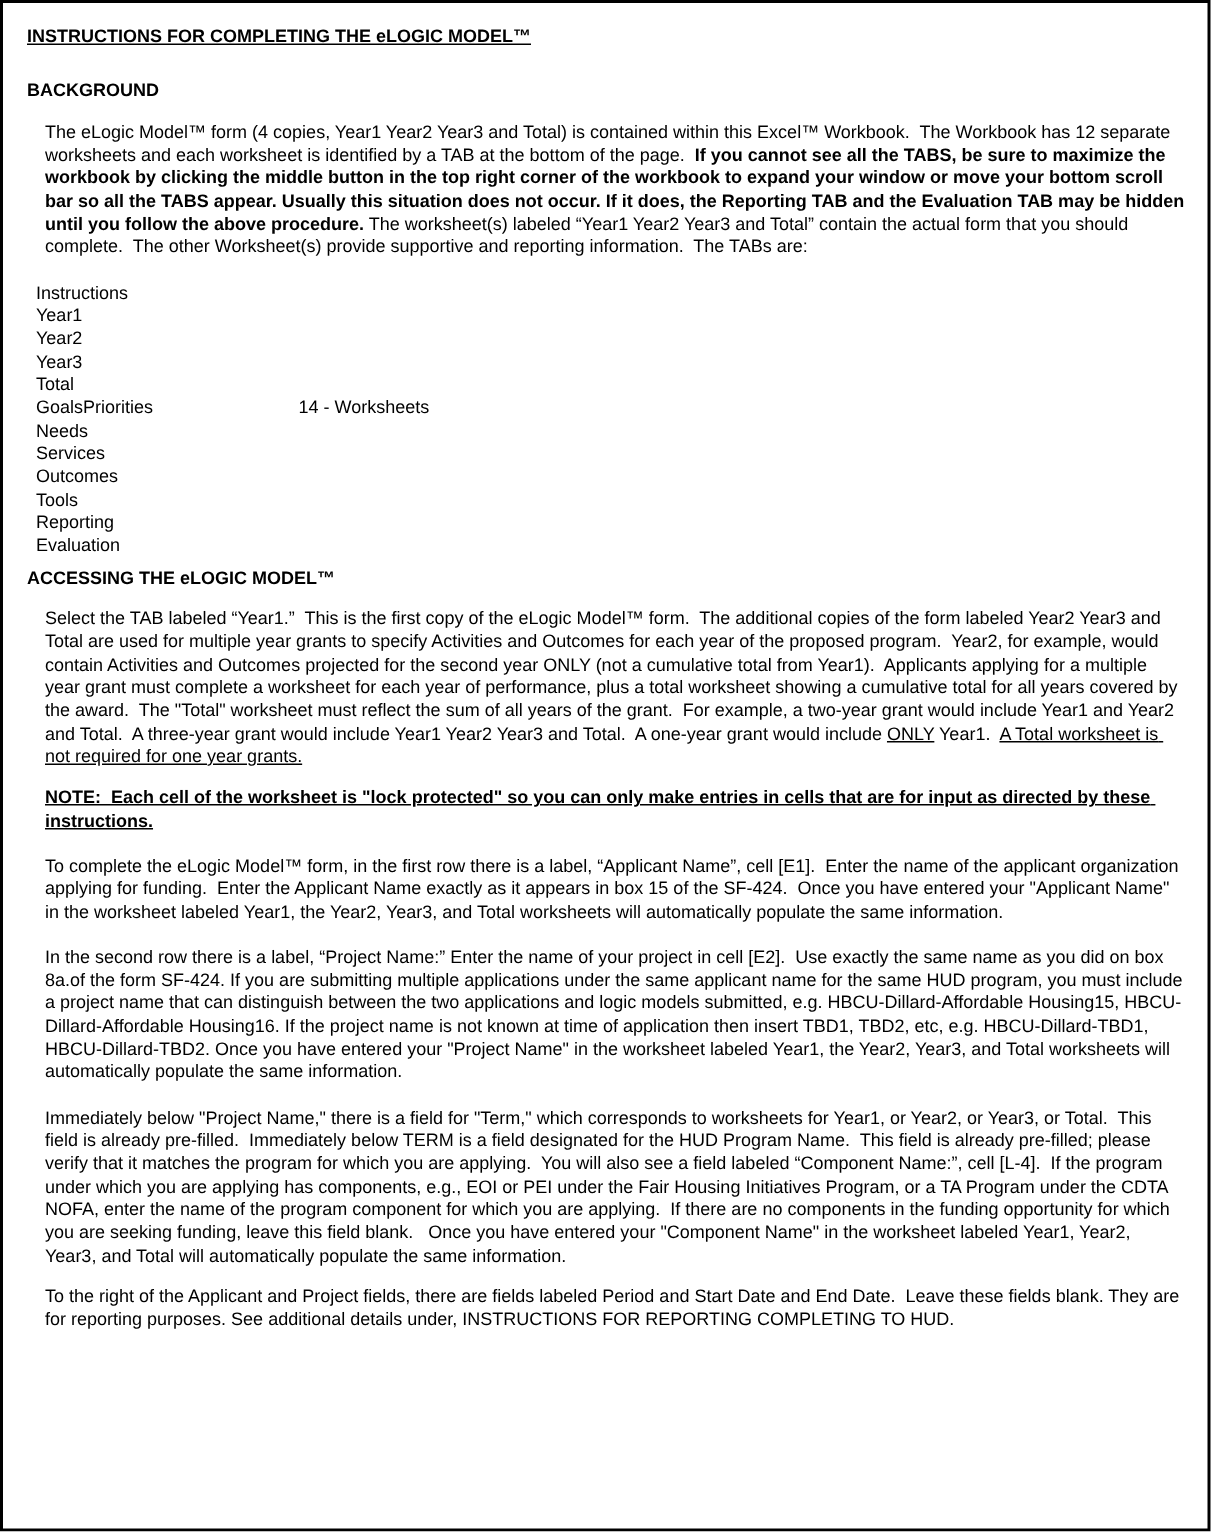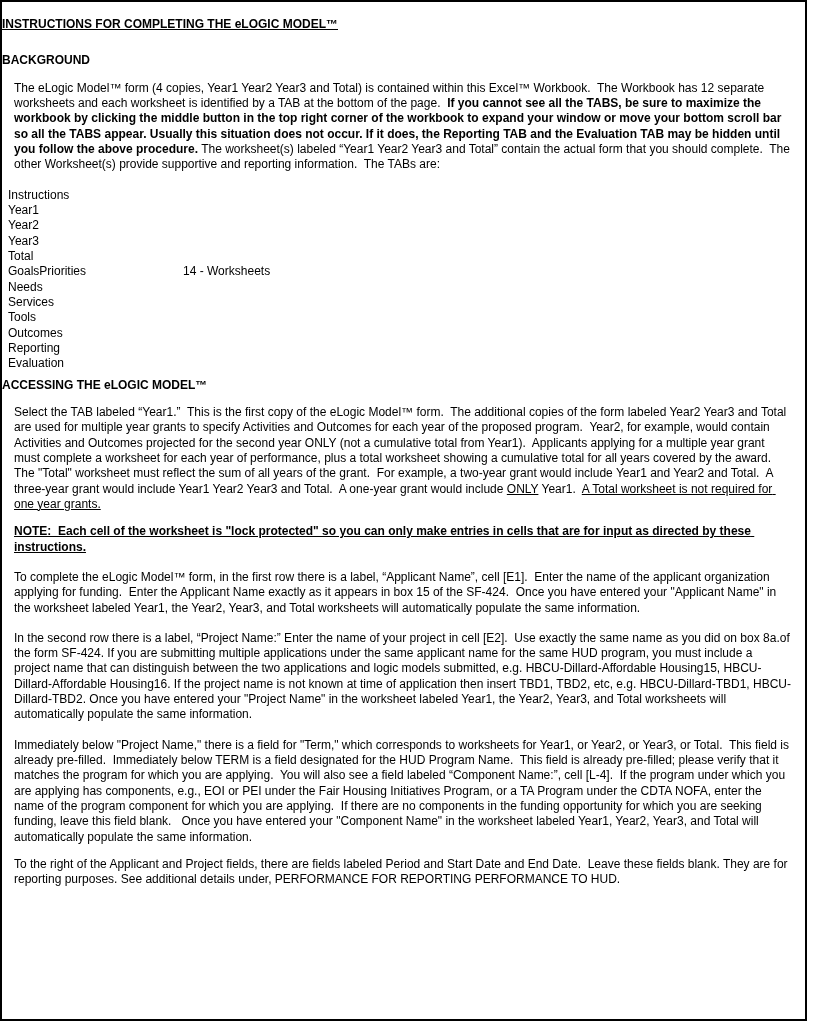--- a/index.html
+++ b/index.html
@@ -1,21 +1,21 @@
 <!DOCTYPE html>
 <html><head>
 <meta charset="utf-8">
 <style>
   html,body{margin:0;padding:0;background:#ffffff;}
   .sheet{
     position:relative;
     box-sizing:border-box;
     width:807px;height:1021px;
     border:2px solid #000000;
-    padding:15px 2px 0 0;
+    padding:15px 2px 0 16px;
     background:#ffffff;
     color:#000000;
     font-family:"Liberation Sans",sans-serif;
     font-size:12px;
     line-height:15.33px;
     overflow:hidden;
   }
   .doc-title{font-weight:bold;text-decoration:underline;white-space:pre-wrap;}
   .heading{font-weight:bold;}
   .para{margin:12px;white-space:pre-wrap;}
@@ -45,34 +45,34 @@
 
   <div class="tab-list mt15">
       <div class="tab-row"><span>Instructions</span></div>
       <div class="tab-row"><span>Year1</span></div>
       <div class="tab-row"><span>Year2</span></div>
       <div class="tab-row"><span>Year3</span></div>
       <div class="tab-row"><span>Total</span></div>
       <div class="tab-row"><span class="tab-label-fixed">GoalsPriorities</span><span>14 - Worksheets</span></div>
       <div class="tab-row"><span>Needs</span></div>
       <div class="tab-row"><span>Services</span></div>
+      <div class="tab-row"><span>Outcomes</span></div>
       <div class="tab-row"><span>Tools</span></div>
-      <div class="tab-row"><span>Outcomes</span></div>
       <div class="tab-row"><span>Reporting</span></div>
       <div class="tab-row"><span>Evaluation</span></div>
     </div>
 
   <div class="mt6">
     <div class="heading">ACCESSING THE eLOGIC MODEL™</div>
     <p class="para"><span>Select the TAB labeled “Year1.”  This is the first copy of the eLogic Model™ form.  The additional copies of the form labeled Year2 Year3 and Total are used for multiple year grants to specify Activities and Outcomes for each year of the proposed program.  Year2, for example, would contain Activities and Outcomes projected for the second year ONLY (not a cumulative total from Year1).  Applicants applying for a multiple year grant must complete a worksheet for each year of performance, plus a total worksheet showing a cumulative total for all years covered by the award.  The "Total" worksheet must reflect the sum of all years of the grant.  For example, a two-year grant would include Year1 and Year2 and Total.  A three-year grant would include Year1 Year2 Year3 and Total.  A one-year grant would include </span><span class="seg-u">ONLY</span><span> Year1.  </span><span class="seg-u">A Total worksheet is not required for one year grants.</span></p>
   </div>
 
   <p class="para note-para mt11"><span class="seg-b">NOTE:  Each cell of the worksheet is "lock protected" so you can only make entries in cells that are for input as directed by these instructions.</span></p>
 
   <p class="para mt15"><span>To complete the eLogic Model™ form, in the first row there is a label, “Applicant Name”, cell [E1].  Enter the name of the applicant organization applying for funding.  Enter the Applicant Name exactly as it appears in box 15 of the SF-424.  Once you have entered your "Applicant Name" in the worksheet labeled Year1, the Year2, Year3, and Total worksheets will automatically populate the same information.</span></p>
 
   <p class="para mt15"><span>In the second row there is a label, “Project Name:” Enter the name of your project in cell [E2].  Use exactly the same name as you did on box 8a.of the form SF-424. If you are submitting multiple applications under the same applicant name for the same HUD program, you must include a project name that can distinguish between the two applications and logic models submitted, e.g. HBCU-Dillard-Affordable Housing15, HBCU-Dillard-Affordable Housing16. If the project name is not known at time of application then insert TBD1, TBD2, etc, e.g. HBCU-Dillard-TBD1, HBCU-Dillard-TBD2. Once you have entered your "Project Name" in the worksheet labeled Year1, the Year2, Year3, and Total worksheets will automatically populate the same information.</span></p>
 
   <p class="para mt15"><span>Immediately below "Project Name," there is a field for "Term," which corresponds to worksheets for Year1, or Year2, or Year3, or Total.  This field is already pre-filled.  Immediately below TERM is a field designated for the HUD Program Name.  This field is already pre-filled; please verify that it matches the program for which you are applying.  You will also see a field labeled “Component Name:”, cell [L-4].  If the program under which you are applying has components, e.g., EOI or PEI under the Fair Housing Initiatives Program, or a TA Program under the CDTA NOFA, enter the name of the program component for which you are applying.  If there are no components in the funding opportunity for which you are seeking funding, leave this field blank.   Once you have entered your "Component Name" in the worksheet labeled Year1, Year2, Year3, and Total will automatically populate the same information.</span></p>
 
-  <p class="para mt12"><span>To the right of the Applicant and Project fields, there are fields labeled Period and Start Date and End Date.  Leave these fields blank. They are for reporting purposes. See additional details under, PERFORMANCE FOR REPORTING PERFORMANCE TO HUD.</span></p>
+  <p class="para mt12"><span>To the right of the Applicant and Project fields, there are fields labeled Period and Start Date and End Date.  Leave these fields blank. They are for reporting purposes. See additional details under, INSTRUCTIONS FOR REPORTING COMPLETING TO HUD.</span></p>
 
 </div>
 
 </body></html>

